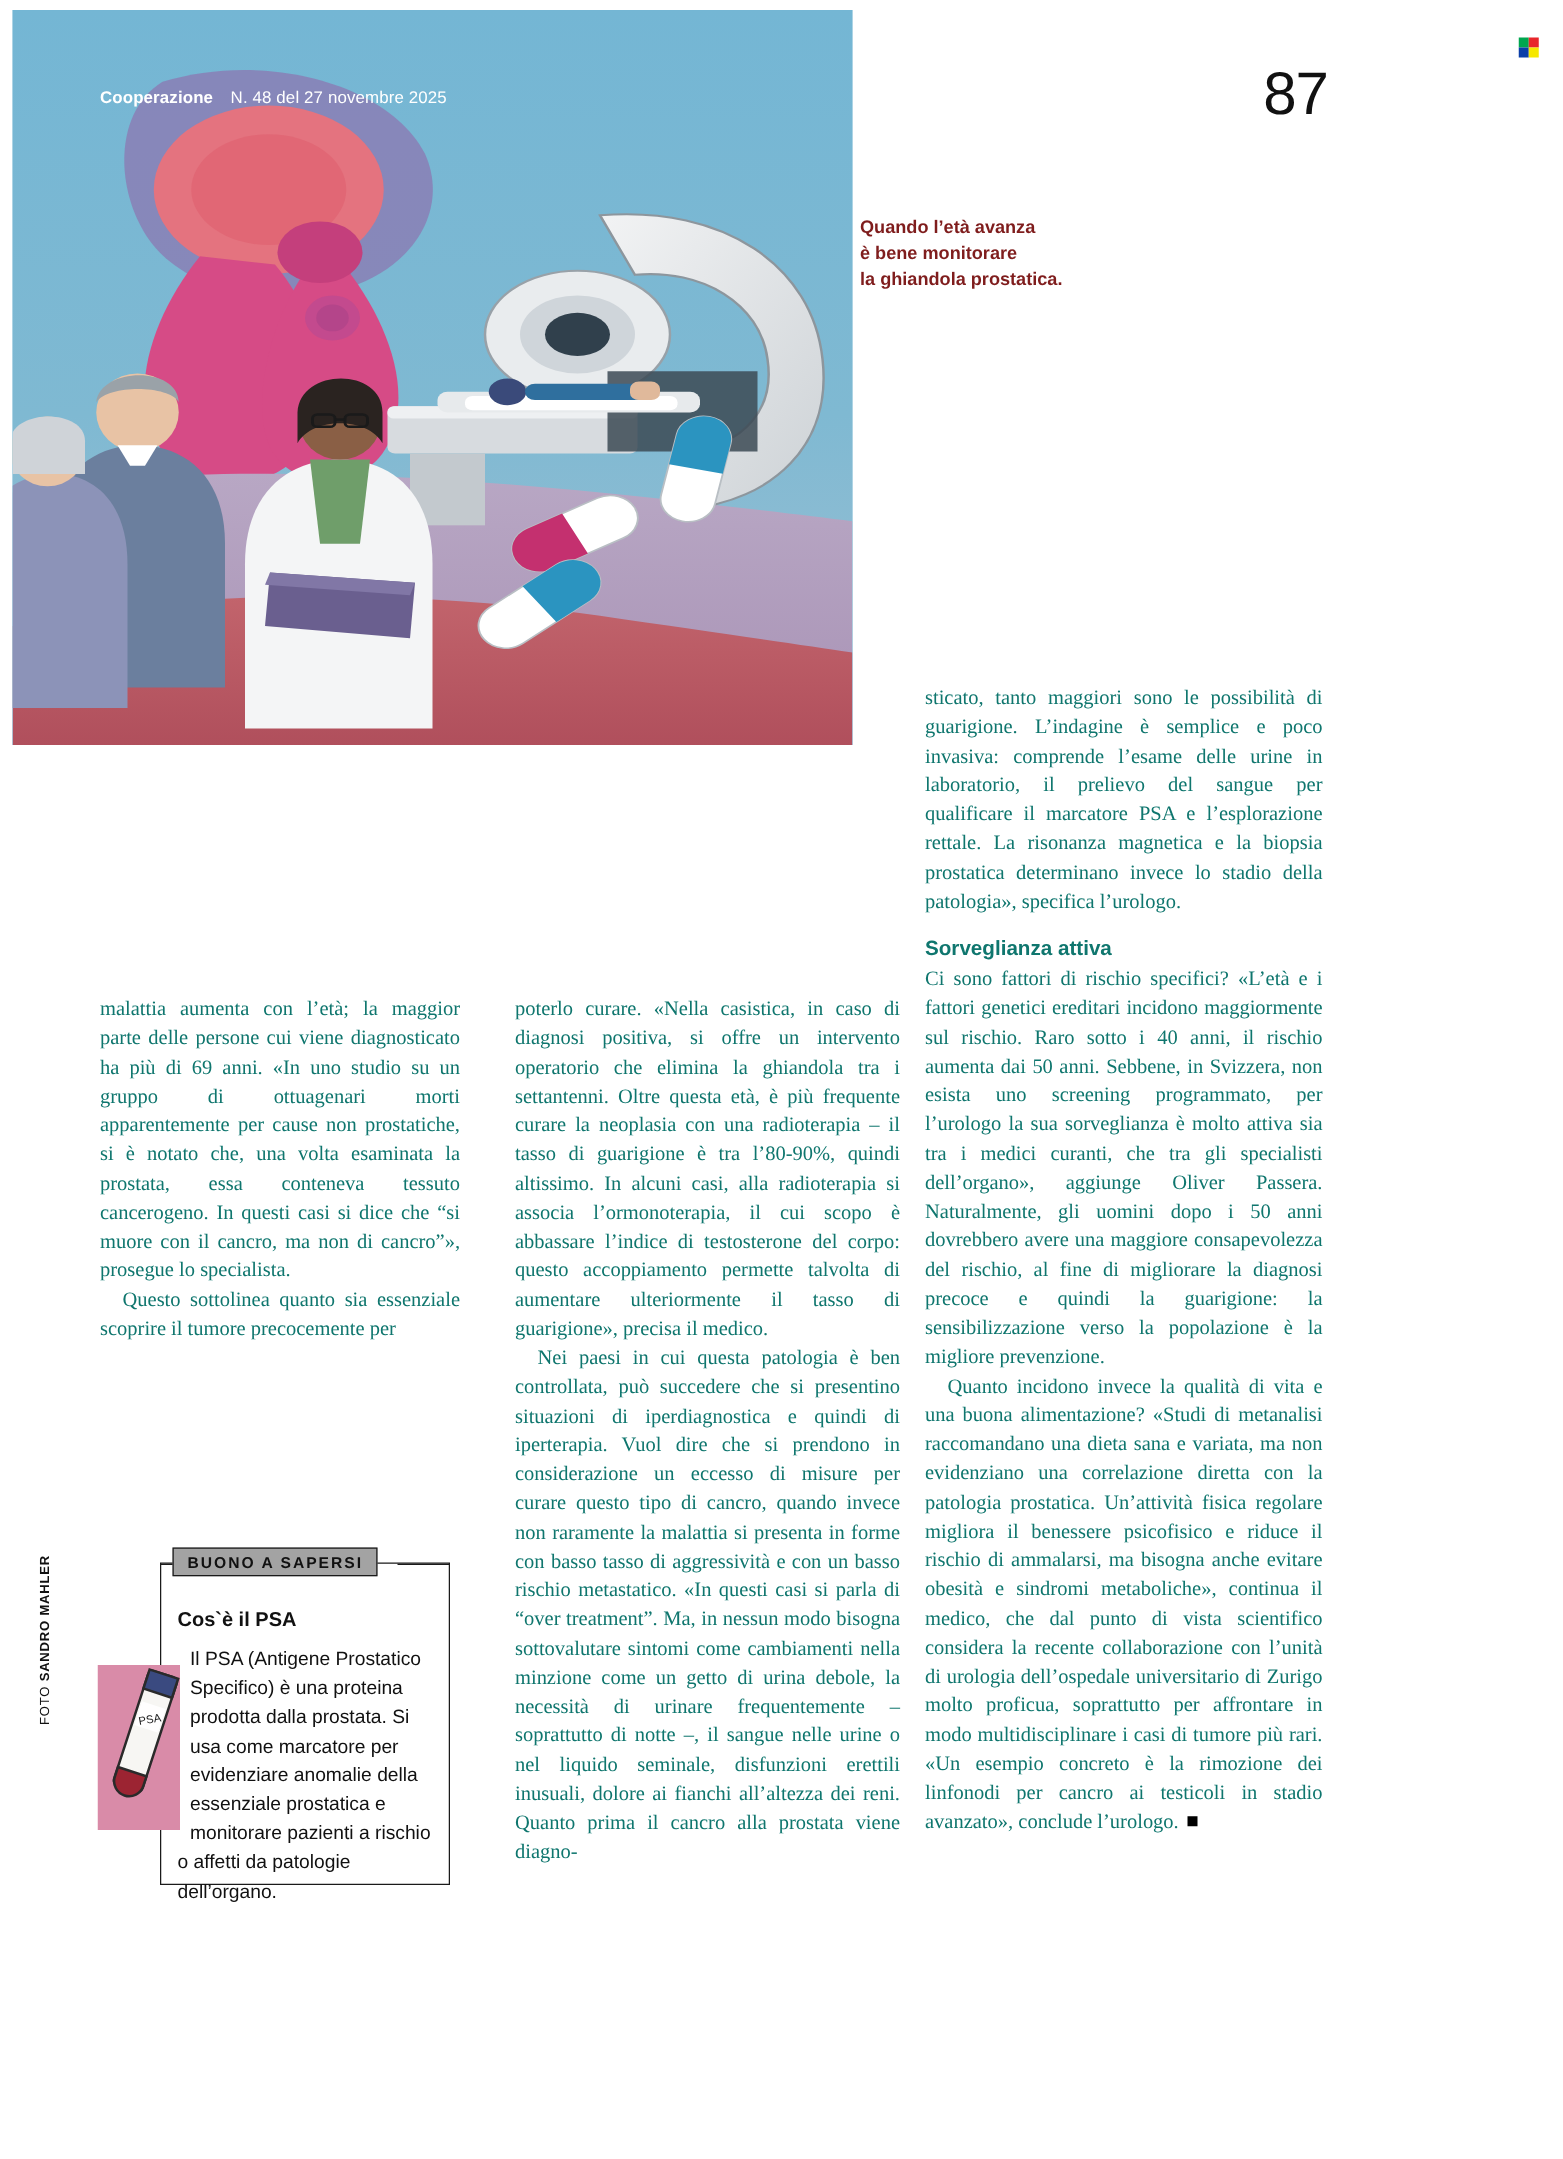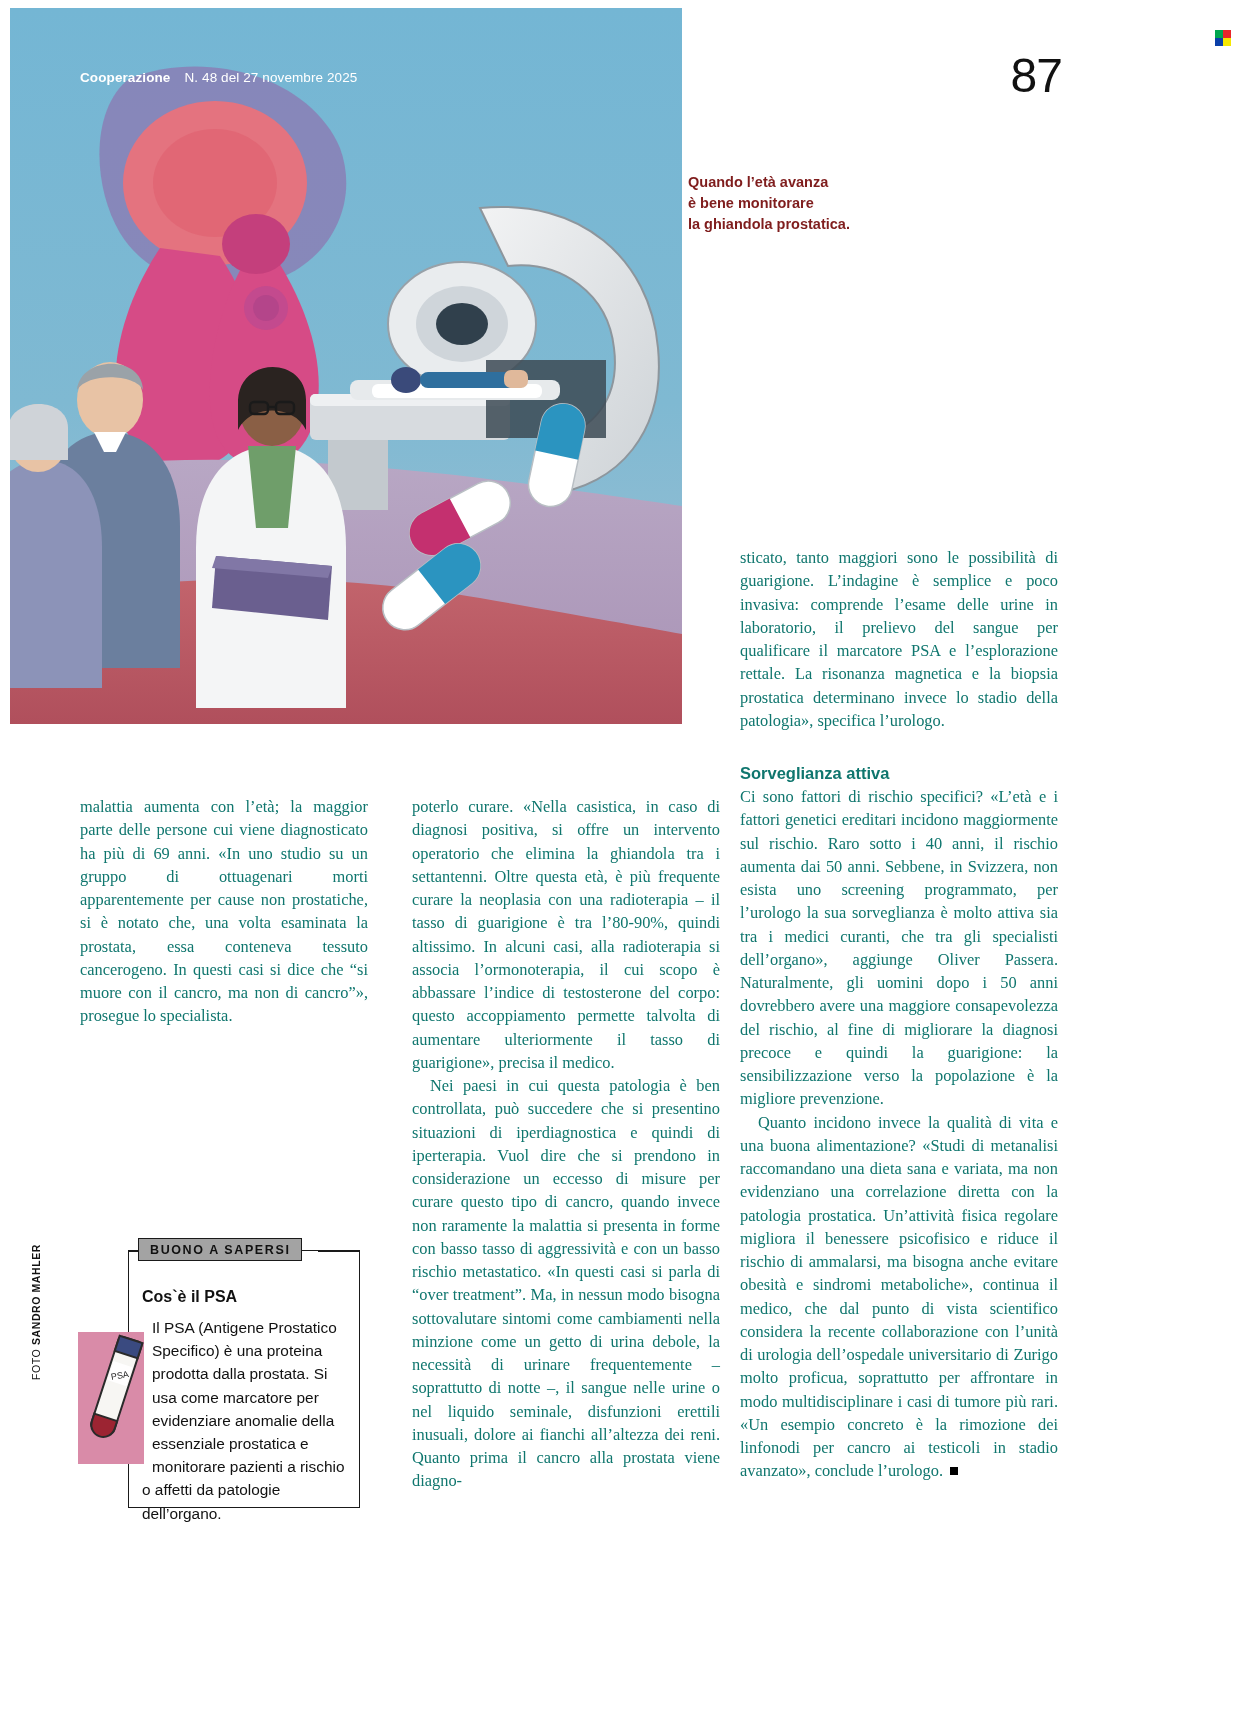--- a/index.html
+++ b/index.html
@@ -15,21 +15,21 @@
   .reg-mark {
     position: absolute; left: 1215px; top: 30px;
     width: 16px; height: 16px;
     display: grid; grid-template-columns: 1fr 1fr; grid-template-rows: 1fr 1fr;
   }
   .reg-mark span { display: block; }
 
   
   .illustration {
     position: absolute; left: 10px; top: 8px;
-    width: 672px; height: 716px;
+    width: 672px; height: 588px;
     overflow: hidden;
     background: #6db2d0;
   }
   .illustration svg { display: block; width: 100%; height: 100%; }
 
   .masthead {
     position: absolute; left: 70px; top: 62px;
     font-family: "Liberation Sans", sans-serif;
     font-size: 13.5px; color: #ffffff;
     letter-spacing: .1px; white-space: nowrap;
@@ -66,21 +66,21 @@
   .col p { text-indent: 0; }
   .col p + p { text-indent: 18px; }
 
   #col-left  { left: 80px;  top: 795px;  width: 288px; }
   #col-mid   { left: 412px; top: 795px;  width: 308px; }
   #col-right { left: 740px; top: 546px;  width: 318px; }
 
   .subhead {
     font-family: "Liberation Sans", sans-serif;
     font-weight: bold; font-size: 16.5px; line-height: 22px;
-    margin-top: 30px; margin-bottom: 1px; text-align: left;
+    margin-top: 16px; margin-bottom: 1px; text-align: left;
   }
 
   .endmark {
     display: inline-block; width: 8px; height: 8px;
     background: #000; margin-left: 7px; vertical-align: 1px;
   }
 
   
   .infobox {
     position: absolute; left: 128px; top: 1250px;
@@ -250,20 +250,21 @@
 </div>
 
 <div class="folio">87</div>
 
 <div class="caption" style="white-space:pre-line">Quando l’età avanza
 è bene monitorare
 la ghiandola prostatica.</div>
 
 <div class="col" id="col-left">
   <p>malattia aumenta con l’età; la maggior parte delle persone cui viene diagnosticato ha più di 69 anni. «In uno studio su un gruppo di ottuagenari morti apparentemente per cause non prostatiche, si è notato che, una volta esaminata la prostata, essa conteneva tessuto cancerogeno. In questi casi si dice che “si muore con il cancro, ma non di cancro”», prosegue lo specialista.</p>
+  <p>Questo sottolinea quanto sia essenziale scoprire il tumore precocemente per</p>
 </div>
 
 <div class="col" id="col-mid">
   <p>poterlo curare. «Nella casistica, in caso di diagnosi positiva, si offre un intervento operatorio che elimina la ghiandola tra i settantenni. Oltre questa età, è più frequente curare la neoplasia con una radioterapia – il tasso di guarigione è tra l’80-90%, quindi altissimo. In alcuni casi, alla radioterapia si associa l’ormonoterapia, il cui scopo è abbassare l’indice di testosterone del corpo: questo accoppiamento permette talvolta di aumentare ulteriormente il tasso di guarigione», precisa il medico.</p>
   <p>Nei paesi in cui questa patologia è ben controllata, può succedere che si presentino situazioni di iperdiagnostica e quindi di iperterapia. Vuol dire che si prendono in considerazione un eccesso di misure per curare questo tipo di cancro, quando invece non raramente la malattia si presenta in forme con basso tasso di aggressività e con un basso rischio metastatico. «In questi casi si parla di “over treatment”. Ma, in nessun modo bisogna sottovalutare sintomi come cambiamenti nella minzione come un getto di urina debole, la necessità di urinare frequentemente – soprattutto di notte –, il sangue nelle urine o nel liquido seminale, disfunzioni erettili inusuali, dolore ai fianchi all’altezza dei reni. Quanto prima il cancro alla prostata viene diagno-</p>
 </div>
 
 <div class="col" id="col-right">
   <p>sticato, tanto maggiori sono le possibilità di guarigione. L’indagine è semplice e poco invasiva: comprende l’esame delle urine in laboratorio, il prelievo del sangue per qualificare il marcatore PSA e l’esplorazione rettale. La risonanza magnetica e la biopsia prostatica determinano invece lo stadio della patologia», specifica l’urologo.</p>
   <div class="subhead">Sorveglianza attiva</div>

